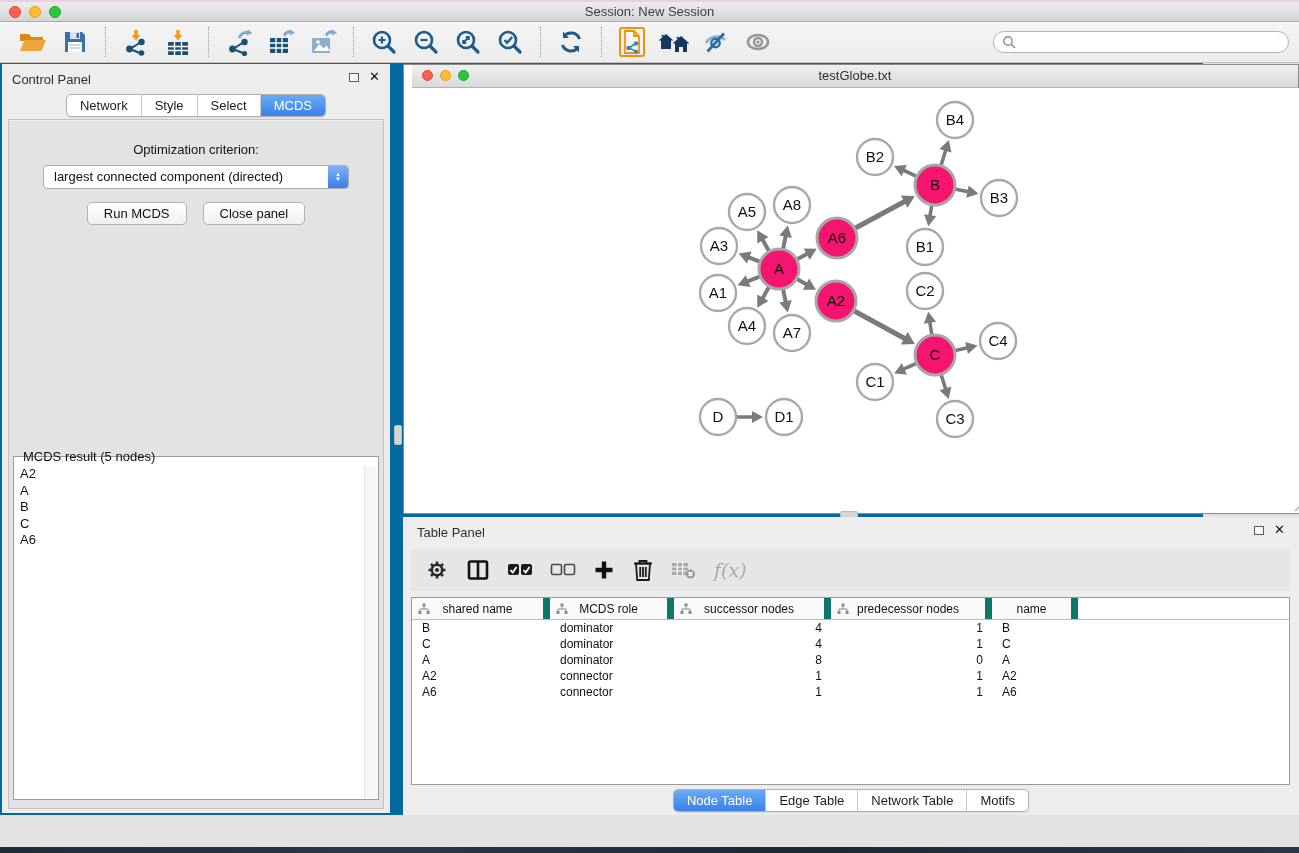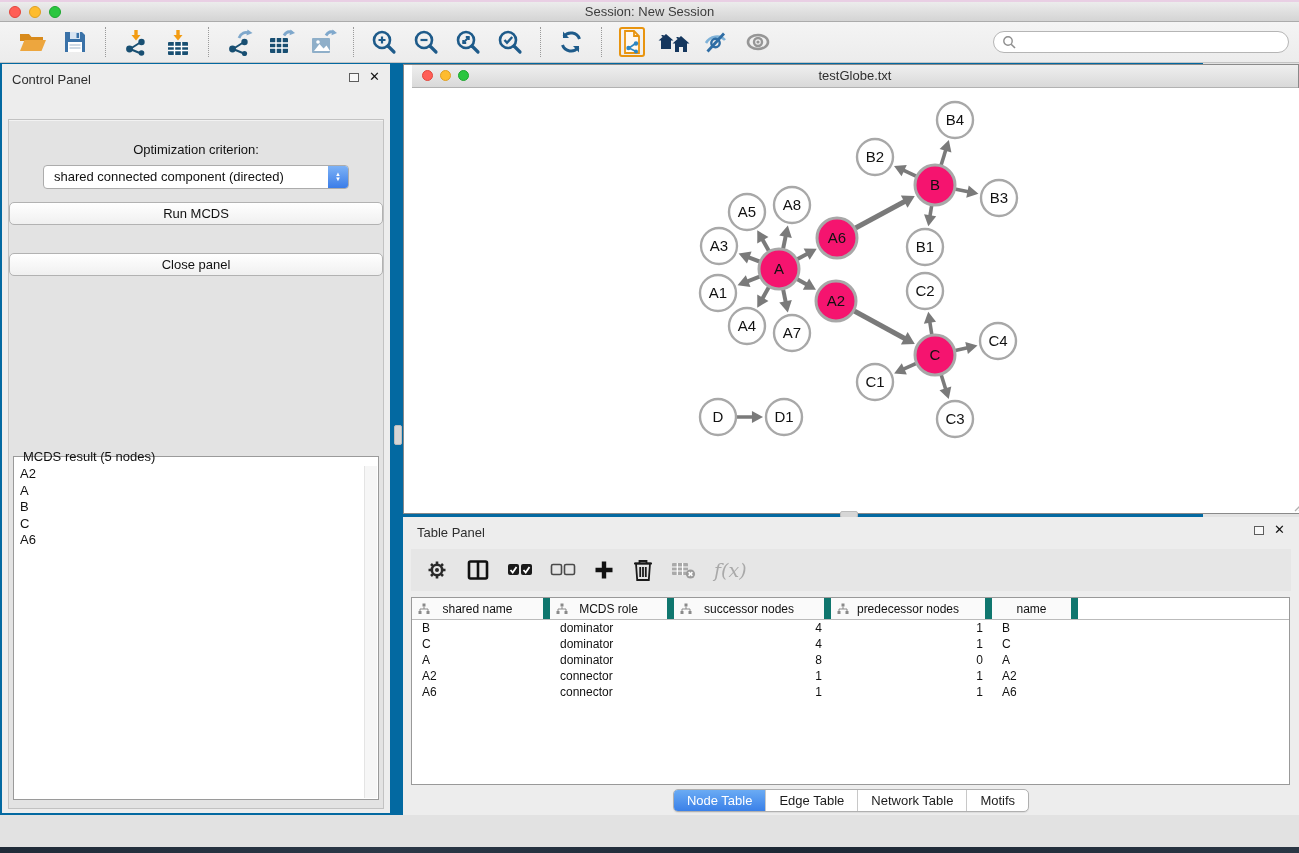--- a/index.html
+++ b/index.html
@@ -45,21 +45,21 @@
   .cp-tabs { position:absolute; top:30px; left:0; width:100%; text-align:center; }
 
   .cp-body { position:absolute; left:6px; top:55px; right:6px; bottom:4px; background:#e3e3e3;
     border:1px solid #c2c2c2; box-shadow:inset 0 1px 0 #f2f2f2; }
   .opt-label { margin-top:22px; text-align:center; font-size:13px; color:#111; }
   .mac-select { display:flex; align-items:stretch; background:#fff; border:1px solid #acacac; border-radius:4px;
     height:24px; margin:8px 34px 0 34px; overflow:hidden; }
   .mac-select .value { flex:1; padding:0 10px; font-size:13px; line-height:22px; color:#111; white-space:nowrap; overflow:hidden; }
   .mac-select .spin { width:20px; background:linear-gradient(#7db2f6,#3b7de8); display:flex; flex-direction:column;
     align-items:center; justify-content:center; color:#fff; font-size:6px; line-height:5px; }
-  .btn-row { margin-top:13px; display:flex; justify-content:center; gap:28px;flex-direction:column; }
+  .btn-row { margin-top:13px; display:flex; justify-content:center; gap:16px; }
   .mac-btn { background:linear-gradient(#ffffff,#f0f0f0); border:1px solid #b2b2b2; border-radius:5px;
     padding:3px 16px; font-size:13px; color:#111; font-family:inherit; }
 
   .resultbox { position:absolute; left:4px; right:4px; top:336px; bottom:8px; border:1px solid #9a9a9a; background:#fff; }
   .result-legend { position:absolute; top:-8px; left:6px; padding:0 3px; font-size:13px; color:#111; }
   .result-list { position:absolute; left:1px; right:15px; top:9px; bottom:1px; overflow:hidden; }
   .result-item { font-size:13px; line-height:16.5px; padding-left:5px; color:#111; }
   .result-scroll { position:absolute; right:1px; top:9px; bottom:1px; width:13px; background:#f6f6f6; border-left:1px solid #e4e4e4; }
 
   
@@ -267,24 +267,32 @@
   <div class="main">
 
     <section class="control-panel">
       <div class="panel-head">
         <span class="panel-title">Control Panel</span>
         <span class="panel-ctrls">
           <span class="float-box"></span>
           <span class="close-x">✕</span>
         </span>
       </div>
+      <div class="cp-tabs">
+        <span class="seg" id="cp-tab-seg">
+            <span class="seg-item">Network</span>
+            <span class="seg-item">Style</span>
+            <span class="seg-item">Select</span>
+            <span class="seg-item active">MCDS</span>
+          </span>
+      </div>
       <div class="cp-body">
         <div class="opt-label">Optimization criterion:</div>
         <div class="mac-select">
-          <span class="value">shared connected component (directed)</span>
+          <span class="value">largest connected component (directed)</span>
           <span class="spin">
               <span>▲</span>
               <span>▼</span>
             </span>
         </div>
         <div class="btn-row">
           <button class="mac-btn">Run MCDS</button>
           <button class="mac-btn">Close panel</button>
         </div>
         <div class="resultbox">

